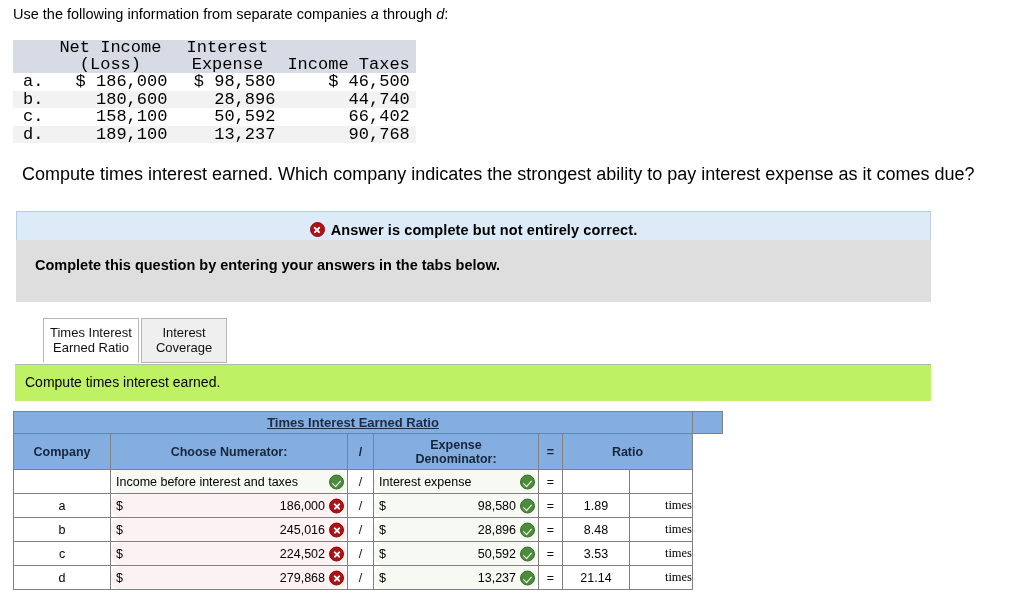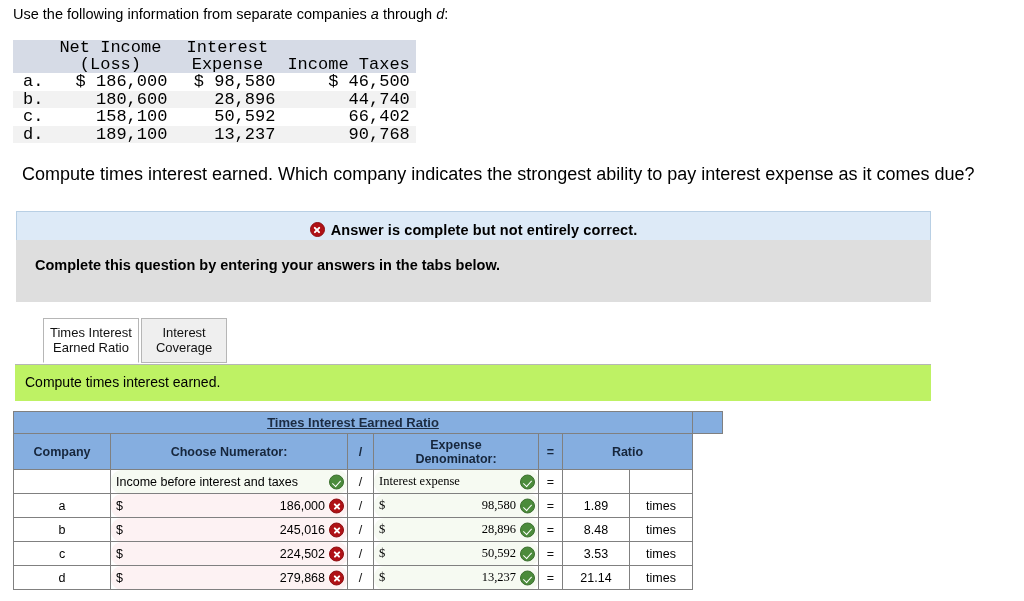--- a/index.html
+++ b/index.html
@@ -141,31 +141,31 @@
   .w-slash   { width: 26px; }
   .w-den     { width: 165px; }
   .w-eq      { width: 24px; }
   .w-ratio   { width: 67px; }
   .w-times   { width: 63px; }
 
   tr.ans-row td { height: 24px; }
   td.company { text-align: center; }
   td.slash, td.eq { text-align: center; color: #111; }
   td.ratio { text-align: center; }
-  td.times { text-align: center; padding-left: 5px; }
+  td.times { text-align: right; padding-left: 5px; font-family: Liberation Serif, serif; }
 
   
   .cell-num, .cell-den {
     position: relative;
     padding: 0 22px 0 5px !important;
     white-space: nowrap;
     border-radius: 11px;
   }
   .cell-num { background: #fdf2f3; text-align: right; }
-  .cell-den { background: #f6faf2; text-align: right; font-family: Liberation Serif, serif; }
+  .cell-den { background: #f6faf2; text-align: right; }
   .cell-num.choice, .cell-den.choice { text-align: left; }
   .cell-num.choice { background: #f6faf2; }
 
   .dollar { float: left; }
 
   .mark {
     position: absolute; right: 3px; top: 50%; transform: translateY(-50%);
     width: 15px; height: 15px; border-radius: 50%;
   }
   .mark.ok { background: #4b8b3b; border: 1px solid #3b6f2e; }

